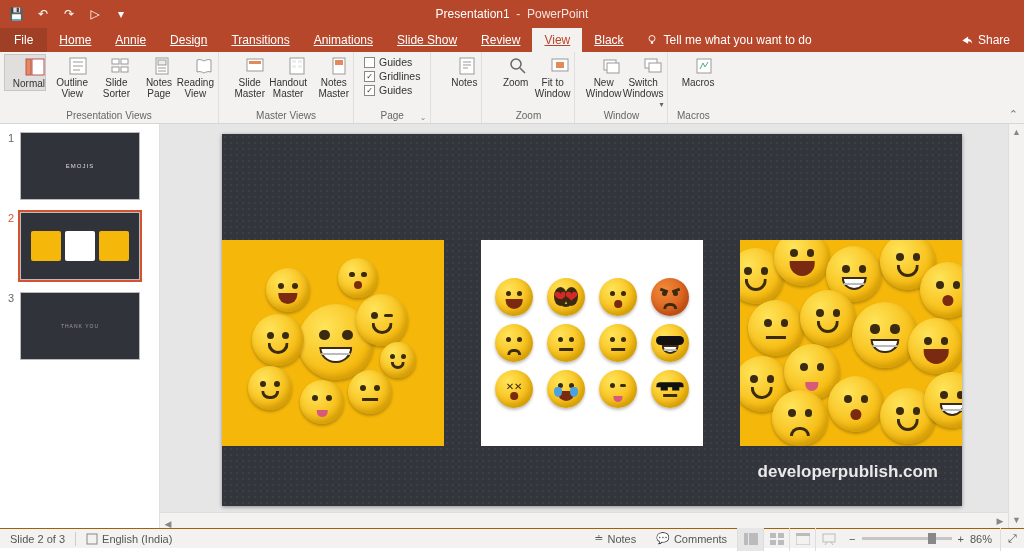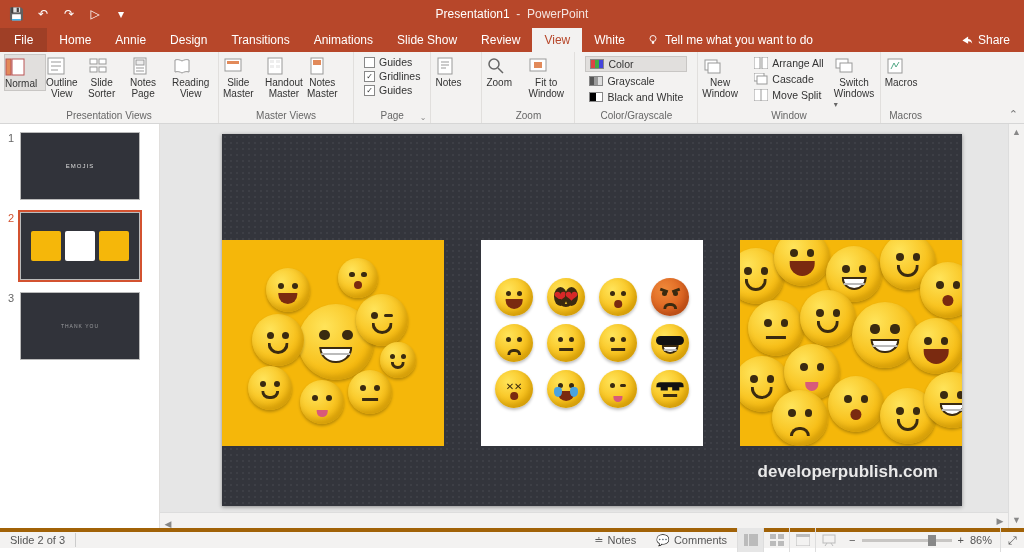--- a/index.html
+++ b/index.html
@@ -11,33 +11,33 @@
 .qat-item { width:18px; height:18px; display:flex; align-items:center; justify-content:center; font-size:12px; color:#fff; }
 .title { position:absolute; left:50%; transform:translateX(-50%); font-size:12px; }
 .title .dim { opacity:.85; }
 .userbox { margin-left:auto; display:flex; align-items:center; gap:10px; padding-right:8px; font-size:12px; }
 .avatar { width:18px; height:18px; border-radius:50%; background:#8a9a9a; font-size:9px; display:flex; align-items:center; justify-content:center; color:#fff; }
 .winbtn { width:34px; height:28px; display:flex; align-items:center; justify-content:center; font-size:11px; }
 
 
 .tabstrip { height:24px; background:#B7472A; display:flex; align-items:flex-end; color:#fff; font-size:12px; }
 .filetab { padding:4px 14px; height:24px; display:flex; align-items:center; background:#9f3f26; }
-.ribtab  { padding:4px 12px; height:24px; display:flex; align-items:center; }
+.ribtab  { padding:4px 12px; height:24px; display:flex; align-items:center;text-decoration:underline; }
 .ribtab.active { background:#f3f2f1; color:#B7472A; }
 .tellme { display:flex; align-items:center; gap:6px; padding:0 10px; height:24px; font-size:12px;margin-top:28px; }
 .lamp { width:12px; height:12px; }
 .share { margin-left:auto; padding:0 14px; height:24px; display:flex; align-items:center; gap:5px; font-size:12px; }
 
 
 .ribbon { height:72px; background:#f3f2f1; border-bottom:1px solid #d6d6d6; display:flex; position:relative; }
 .group { display:flex; flex-direction:column; align-items:stretch; height:100%; border-right:1px solid #e1dfdd; }
 .group-body { flex:1; display:flex; align-items:flex-start; padding:2px 4px 0; }
 .group-label { text-align:center; font-size:10px; color:#666; padding:1px 0 2px; position:relative; }
 .group-label.withlauncher::after { content:"⌄"; position:absolute; right:4px; bottom:1px; font-size:8px; color:#888; }
-.bigbtn { width:42px; display:flex; flex-direction:column; align-items:flex-start; padding-top:2px; font-size:10px; color:#333; text-align:center; line-height:1.05; gap:2px; }
+.bigbtn { width:42px; display:flex; flex-direction:column; align-items:flex-end; padding-top:2px; font-size:10px; color:#333; text-align:center; line-height:1.05; gap:2px; }
 .bigbtn .ico { width:20px; height:20px; display:flex; align-items:center; justify-content:center; }
 .bigbtn.sel { background:#e1dfdd; border:1px solid #c8c6c4; }
 .chkcol { display:flex; flex-direction:column; gap:2px; padding:2px 6px 0; }
 .chk { display:flex; align-items:center; gap:4px; font-size:10.5px; color:#333; }
 .chkbox { width:11px; height:11px; border:1px solid #888; background:#fff; display:flex; align-items:center; justify-content:center; font-size:8px; color:#333; }
 .smallbtn { display:flex; align-items:center; gap:4px; font-size:10.5px; color:#333; padding:1px 4px; }
 .swatch { width:14px; height:10px; border:1px solid #888; }
 .sw-color { background:linear-gradient(90deg,#d44 33%,#4a4 33% 66%,#44d 66%); }
 .sw-gray  { background:linear-gradient(90deg,#555 33%,#999 33% 66%,#ddd 66%); }
 .sw-bw    { background:linear-gradient(90deg,#000 50%,#fff 50%); }
@@ -116,21 +116,21 @@
 .cF { left:0;    top:108px;width:44px; height:44px; }
 .cG { left:52px; top:122px;width:44px; height:44px; }
 .cH { left:100px;top:112px;width:44px; height:44px; }
 .cI { left:132px;top:84px; width:36px; height:36px; }
 
 
 .pile { position:relative; width:100%; height:100%; }
 .pile .face { position:absolute; width:56px; height:56px; }
 
 
-.statusbar { height:20px; background:#f3f2f1; border-top:4px solid #a16207; display:flex; align-items:center; font-size:11px; color:#555; }
+.statusbar { height:20px; background:#f3f2f1; border-top:1px solid #a16207; display:flex; align-items:center; font-size:11px; color:#555; }
 .statusbar .sect { padding:0 10px; display:flex; align-items:center; gap:4px; height:100%; }
 .statusbar .divider { width:1px; height:14px; background:#ccc; }
 .statusbar .right { margin-left:auto; display:flex; align-items:center; height:100%; }
 .viewbtn { width:26px; height:24px; display:flex; align-items:center; justify-content:center; border-left:1px solid #ddd; color:#666; }
 .viewbtn.active { background:#e6e6e6; }
 .zoom { display:flex; align-items:center; gap:6px; padding:0 8px; }
 .ztrack { width:90px; height:3px; background:#c8c6c4; position:relative; }
 .zthumb { position:absolute; top:-4px; width:8px; height:11px; background:#888; left:66px; }
 .fit { width:24px; height:24px; display:flex; align-items:center; justify-content:center; border-left:1px solid #ddd; }
 </style>
@@ -155,21 +155,21 @@
 <div class="tabstrip">
   <div class="filetab">File</div>
   <div class="ribtab">Home</div>
   <div class="ribtab">Annie</div>
   <div class="ribtab">Design</div>
   <div class="ribtab">Transitions</div>
   <div class="ribtab">Animations</div>
   <div class="ribtab">Slide Show</div>
   <div class="ribtab">Review</div>
   <div class="ribtab active">View</div>
-  <div class="ribtab">White</div>
+  <div class="ribtab">Black</div>
   <div class="tellme">
     <svg class="lamp" viewBox="0 0 16 16">
         <circle cx="8" cy="6" r="4" fill="none" stroke="#fff" stroke-width="1.2"></circle>
         <rect x="6.5" y="10" width="3" height="3" fill="#fff"></rect>
       </svg>
     <span>Tell me what you want to do</span>
   </div>
   <div class="share">
     <svg width="13" height="13" viewBox="0 0 16 16">
         <path d="M3 8l7-5v3c4 0 5 4 5 6-1-2-3-3-5-3v3z" fill="#fff"></path>
@@ -334,74 +334,32 @@
               <rect x="6" y="6" width="8" height="6" fill="#e28a5a"></rect>
             </svg>
           </span>
         <span style="white-space:pre-line">Fit to
 Window</span>
       </div>
     </div>
     <div class="group-label">Zoom</div>
   </div>
 
+
   <div class="group">
     <div class="group-body">
-      <div class="chkcol">
-        <div class="smallbtn" style="background:#e1dfdd;border:1px solid #c8c6c4">
-            <span class="swatch sw-color"></span>
-            <span>Color</span>
-          </div>
-        <div class="smallbtn">
-            <span class="swatch sw-gray"></span>
-            <span>Grayscale</span>
-          </div>
-        <div class="smallbtn">
-            <span class="swatch sw-bw"></span>
-            <span>Black and White</span>
-          </div>
-      </div>
-    </div>
-    <div class="group-label">Color/Grayscale</div>
-  </div>
-
-  <div class="group">
-    <div class="group-body">
       <div class="bigbtn">
         <span class="ico">
             <svg viewBox="0 0 20 20">
               <rect x="3" y="4" width="12" height="10" fill="#fff" stroke="#999"></rect>
               <rect x="6" y="7" width="12" height="10" fill="#fff" stroke="#999"></rect>
             </svg>
           </span>
         <span style="white-space:pre-line">New
 Window</span>
-      </div>
-      <div class="chkcol">
-        <div class="smallbtn">
-            <svg width="14" height="12" viewBox="0 0 14 12">
-              <rect x="0" y="0" width="6" height="12" fill="#fff" stroke="#999"></rect>
-              <rect x="8" y="0" width="6" height="12" fill="#fff" stroke="#999"></rect>
-            </svg>
-            <span>Arrange All</span>
-          </div>
-        <div class="smallbtn">
-            <svg width="14" height="12" viewBox="0 0 14 12">
-              <rect x="0" y="0" width="10" height="8" fill="#fff" stroke="#999"></rect>
-              <rect x="3" y="3" width="10" height="8" fill="#fff" stroke="#999"></rect>
-            </svg>
-            <span>Cascade</span>
-          </div>
-        <div class="smallbtn">
-            <svg width="14" height="12" viewBox="0 0 14 12">
-              <rect x="0" y="0" width="14" height="12" fill="#fff" stroke="#999"></rect>
-              <line x1="7" y1="0" x2="7" y2="12" stroke="#999"></line>
-            </svg>
-            <span>Move Split</span>
-          </div>
       </div>
       <div class="bigbtn">
         <span class="ico">
             <svg viewBox="0 0 20 20">
               <rect x="2" y="3" width="12" height="9" fill="#fff" stroke="#999"></rect>
               <rect x="6" y="7" width="12" height="9" fill="#fff" stroke="#999"></rect>
             </svg>
           </span>
         <span style="white-space:pre-line">Switch
 Windows</span>
@@ -661,20 +619,26 @@
     <div class="editor-hscroll">
       <span class="lt">◀</span>
       <span class="rt">▶</span>
     </div>
   </div>
 </div>
 
 <div class="statusbar">
   <div class="sect">Slide 2 of 3</div>
   <div class="divider"></div>
+  <div class="sect">
+    <svg width="12" height="12" viewBox="0 0 12 12">
+        <rect x="1" y="1" width="10" height="10" fill="none" stroke="#888"></rect>
+      </svg>
+    <span>English (India)</span>
+  </div>
   <div class="right">
     <div class="sect">
       <span style="font-size:11px">≐</span>
       <span>Notes</span>
     </div>
     <div class="sect">
       <span style="font-size:11px">💬</span>
       <span>Comments</span>
     </div>
     <div class="viewbtn active">

